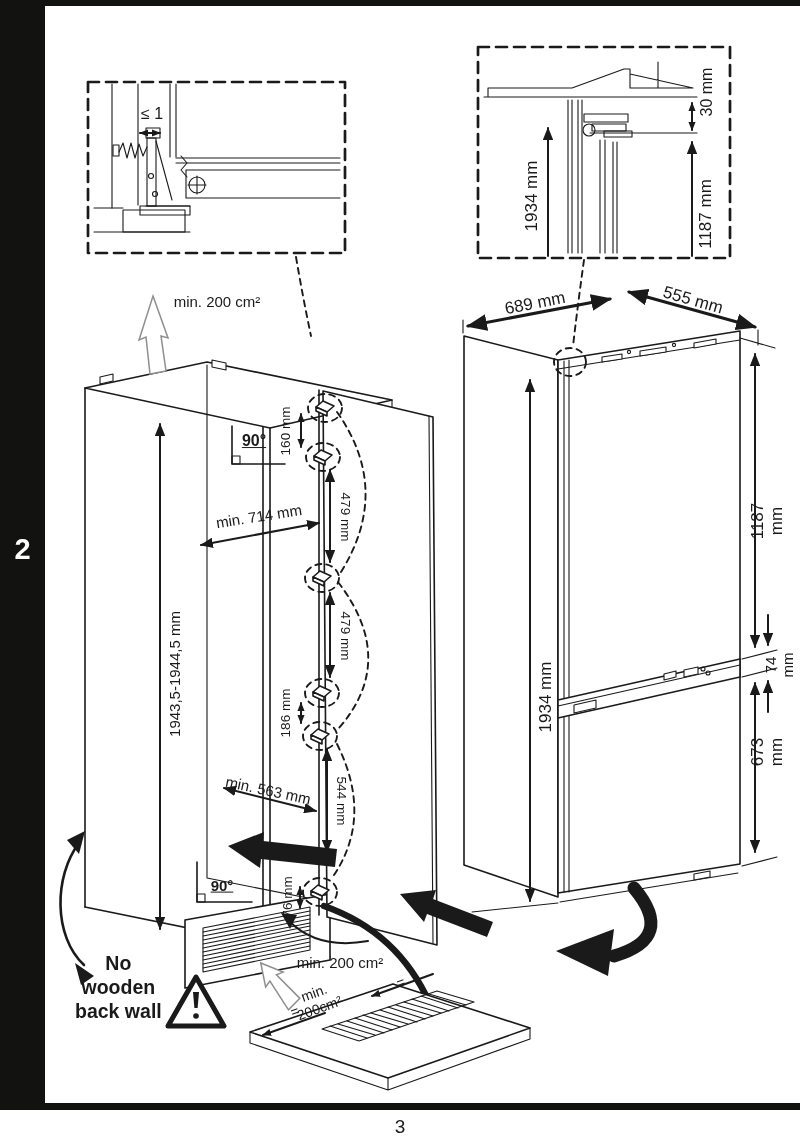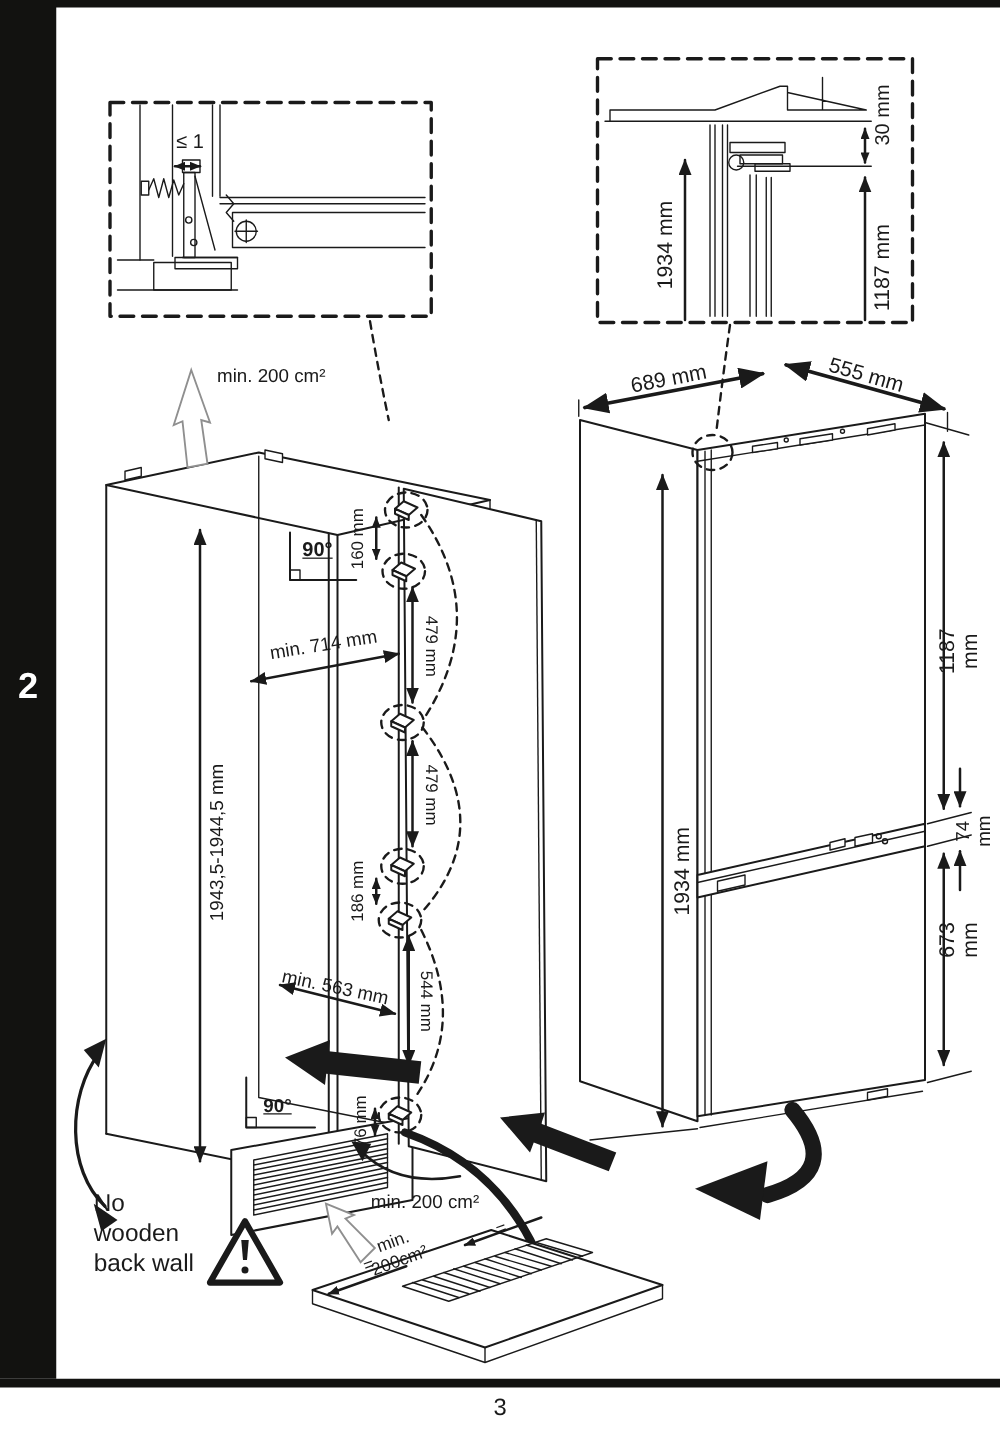--- a/index.html
+++ b/index.html
@@ -17,21 +17,21 @@
   svg .fw{fill:#ffffff;}
   svg .fb{fill:#1a1a1a;stroke:none;}
   svg .dashB{stroke-dasharray:11 7;stroke-width:2.7;}
   svg .dash2{stroke-dasharray:6 5;stroke-width:1.9;}
   svg .dim{stroke-width:2;}
   svg .dimB{stroke-width:3;}
   svg .gray{stroke:#8f8f8f;stroke-width:1.5;}
   .lbl{position:absolute;transform:translate(-50%,-50%) rotate(var(--r,0deg));
        white-space:pre-line;text-align:center;line-height:1.12;font-size:14px;}
   .bold{font-weight:700;text-decoration:underline;}
-  .lbl-block{position:absolute;white-space:pre-line;text-align:left;font-weight:400;
+  .lbl-block{position:absolute;white-space:pre-line;text-align:center;font-weight:700;
              font-size:19.5px;line-height:1.24;}
 </style>
 </head>
 <body>
 
 <div class="page">
 
   <div class="bar-top"></div>
   <div class="bar-left"></div>
   <div class="bar-bottom"></div>

